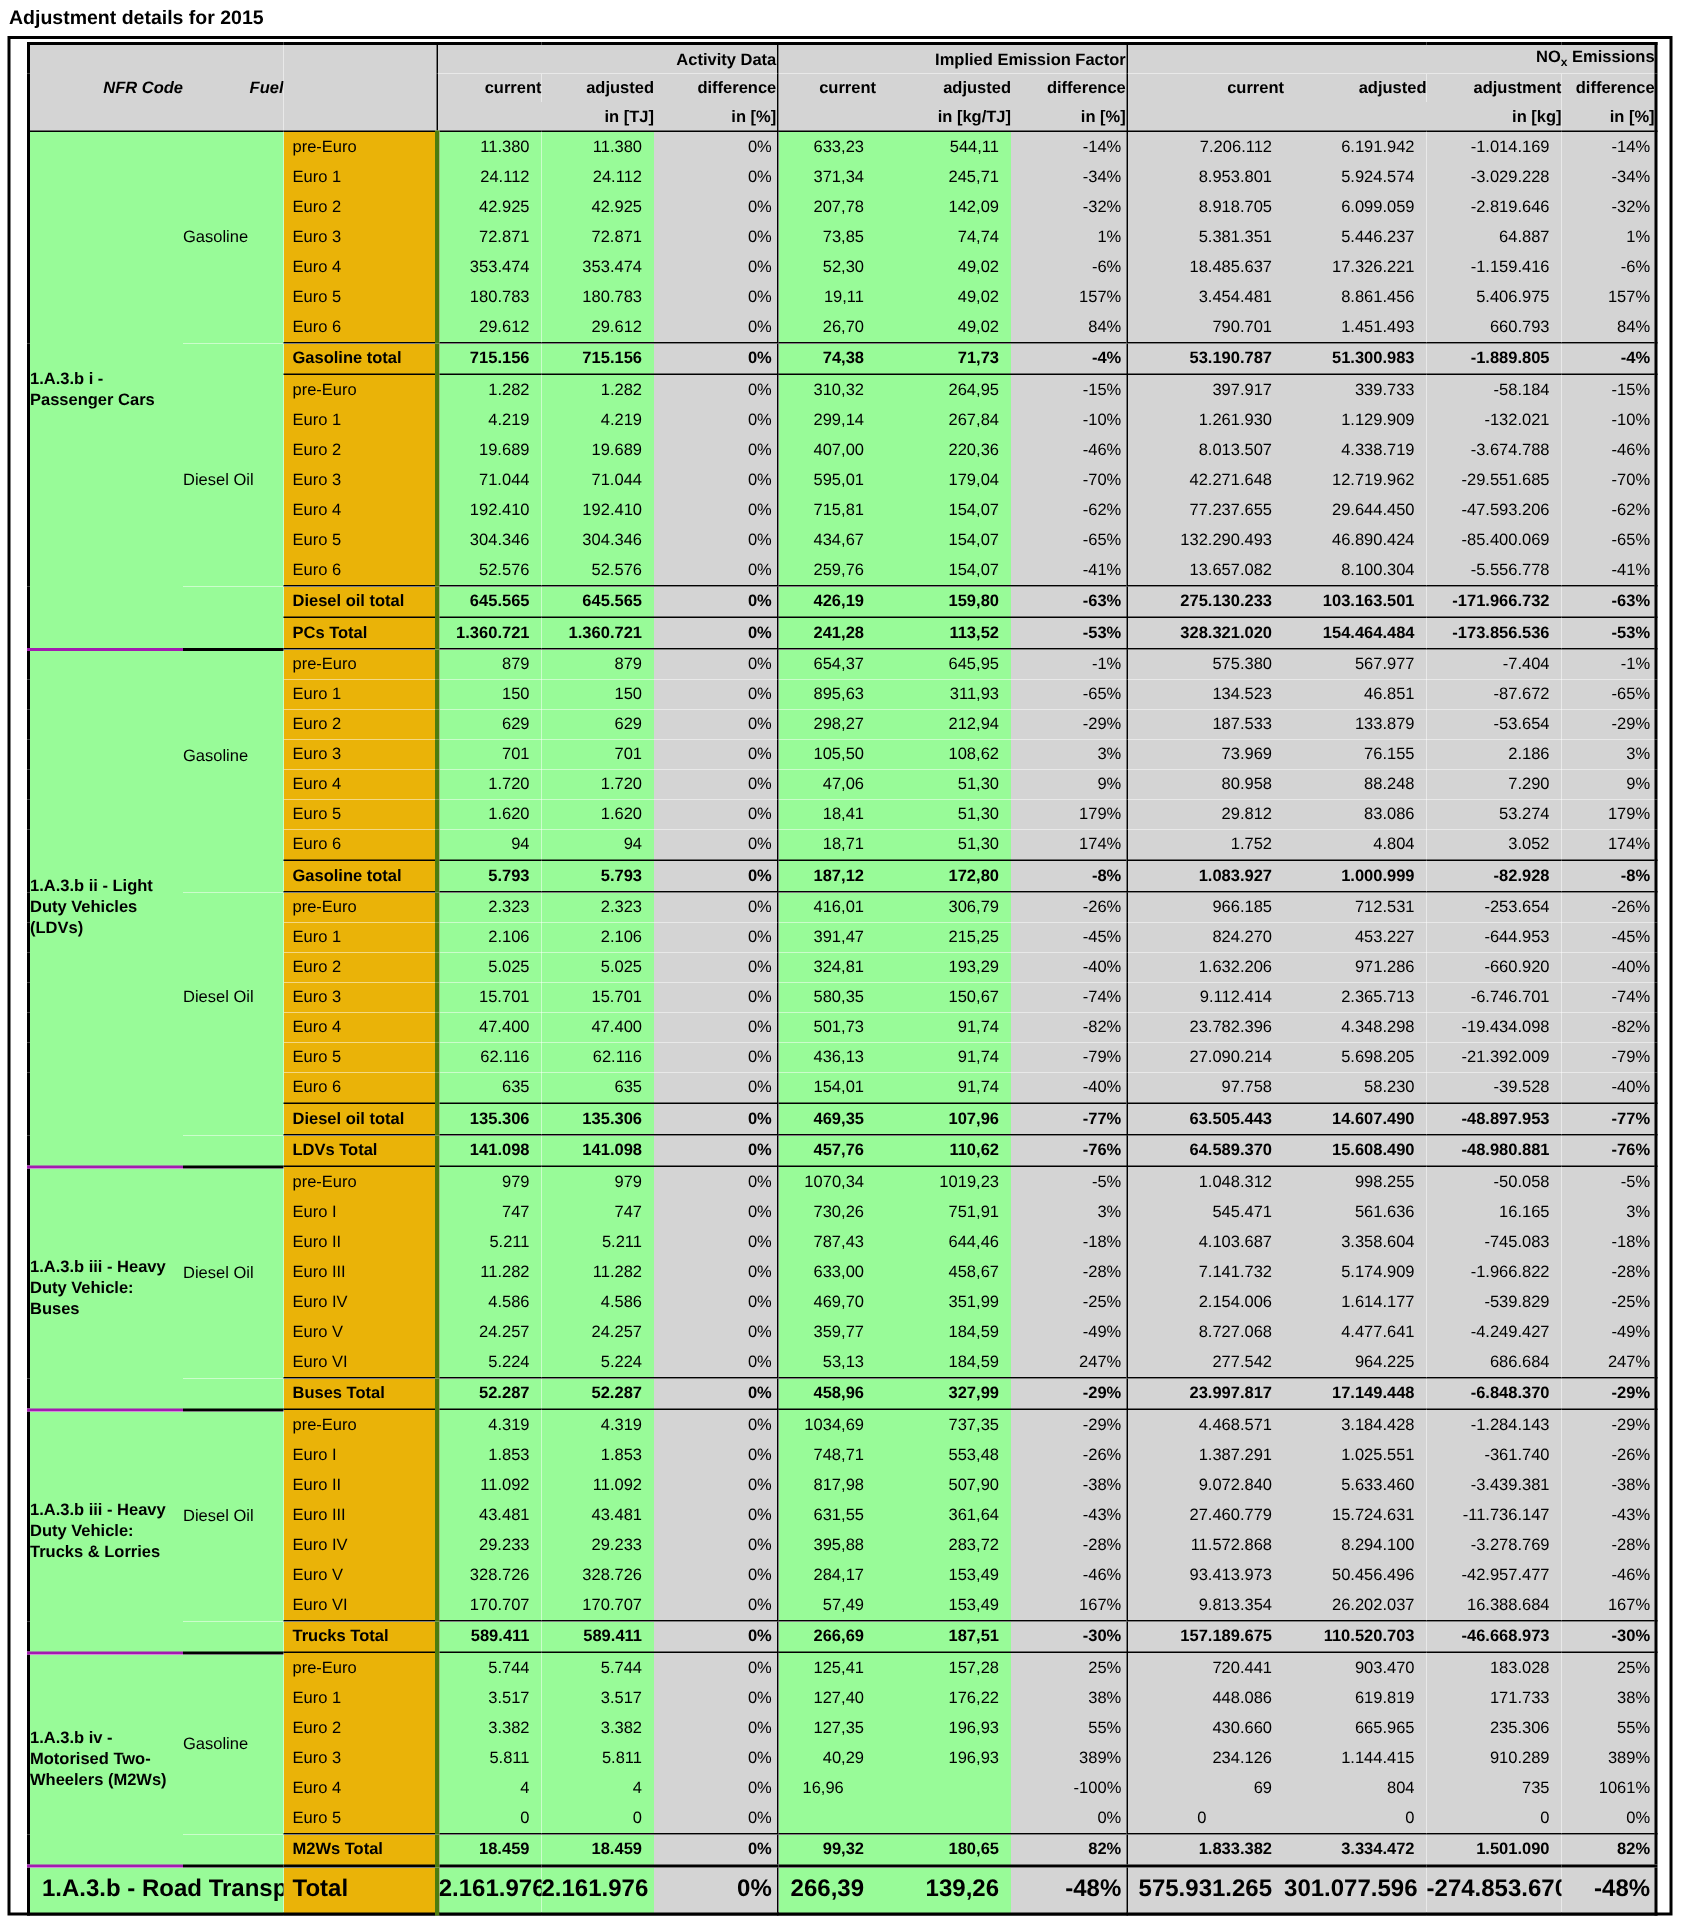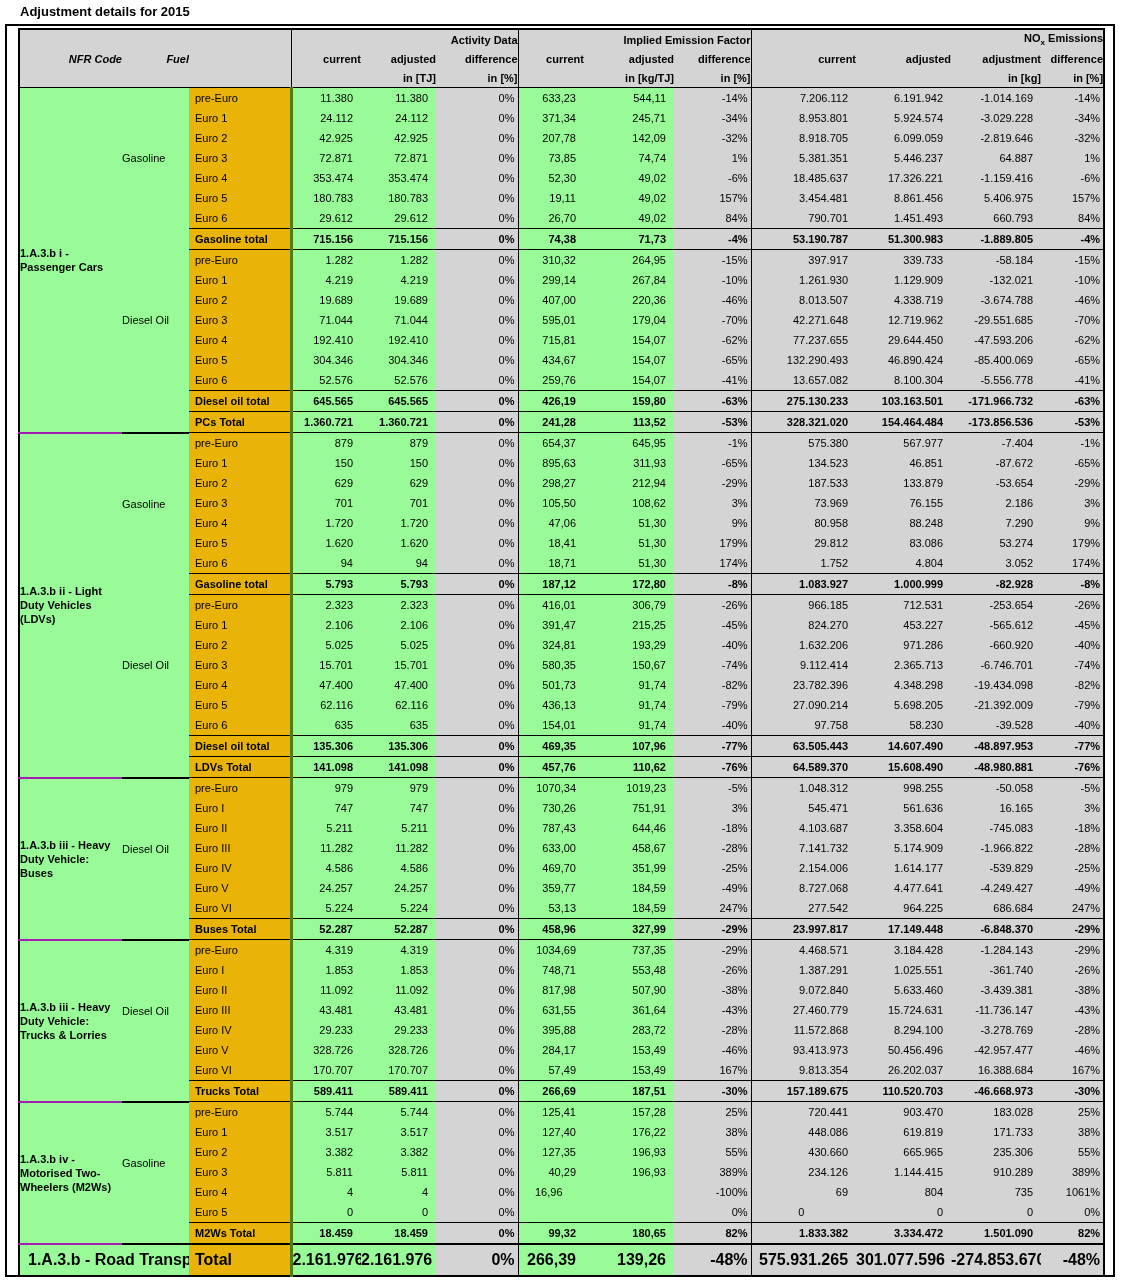--- a/index.html
+++ b/index.html
@@ -1,17 +1,17 @@
 <!DOCTYPE html>
 <html><head>
 <meta charset="utf-8">
 <style>
   html,body{margin:0;padding:0;background:#fff;width:1121px;height:1282px;position:relative;
     font-family:"Liberation Sans","DejaVu Sans",sans-serif;color:#000;}
-  #title{position:absolute;left:20px;top:4px;font-size:13px;font-weight:bold;}
+  #title{position:absolute;left:6px;top:4px;font-size:13px;font-weight:bold;}
   #frame{position:absolute;left:5px;top:24px;width:1110px;height:1253px;border:2px solid #000;box-sizing:border-box;background:#fff;}
   table{position:absolute;left:18px;top:28px;width:1085px;border-collapse:collapse;table-layout:fixed;
     border:2px solid #000;font-size:11px;}
   th,td{padding:0;overflow:hidden;white-space:nowrap;}
   thead th{background:#d4d4d4;font-weight:bold;height:19px;text-align:right;vertical-align:middle;}
   thead th.hspan{vertical-align:middle;font-style:italic;}
   thead tr:last-child th, thead th.hspan{border-bottom:1px solid #000;}
   .sepr{border-right:1px solid #000;}
   tbody td{height:20px;vertical-align:middle;}
   td.nfr{background:#98fb98;font-weight:bold;vertical-align:middle;border-bottom:2px solid #a21caf;white-space:normal;line-height:14px;}
@@ -434,21 +434,21 @@
       <tr>
         <td class="cls">Euro 1</td>
         <td class="v g">2.106</td>
         <td class="v g">2.106</td>
         <td class="v d diff sepr">0%</td>
         <td class="v g">391,47</td>
         <td class="v g">215,25</td>
         <td class="v d diff sepr">-45%</td>
         <td class="v d">824.270</td>
         <td class="v d">453.227</td>
-        <td class="v d">-565.612</td>
+        <td class="v d">-644.953</td>
         <td class="v d diff">-45%</td>
       </tr>
       <tr>
         <td class="cls">Euro 2</td>
         <td class="v g">5.025</td>
         <td class="v g">5.025</td>
         <td class="v d diff sepr">0%</td>
         <td class="v g">324,81</td>
         <td class="v g">193,29</td>
         <td class="v d diff sepr">-40%</td>

